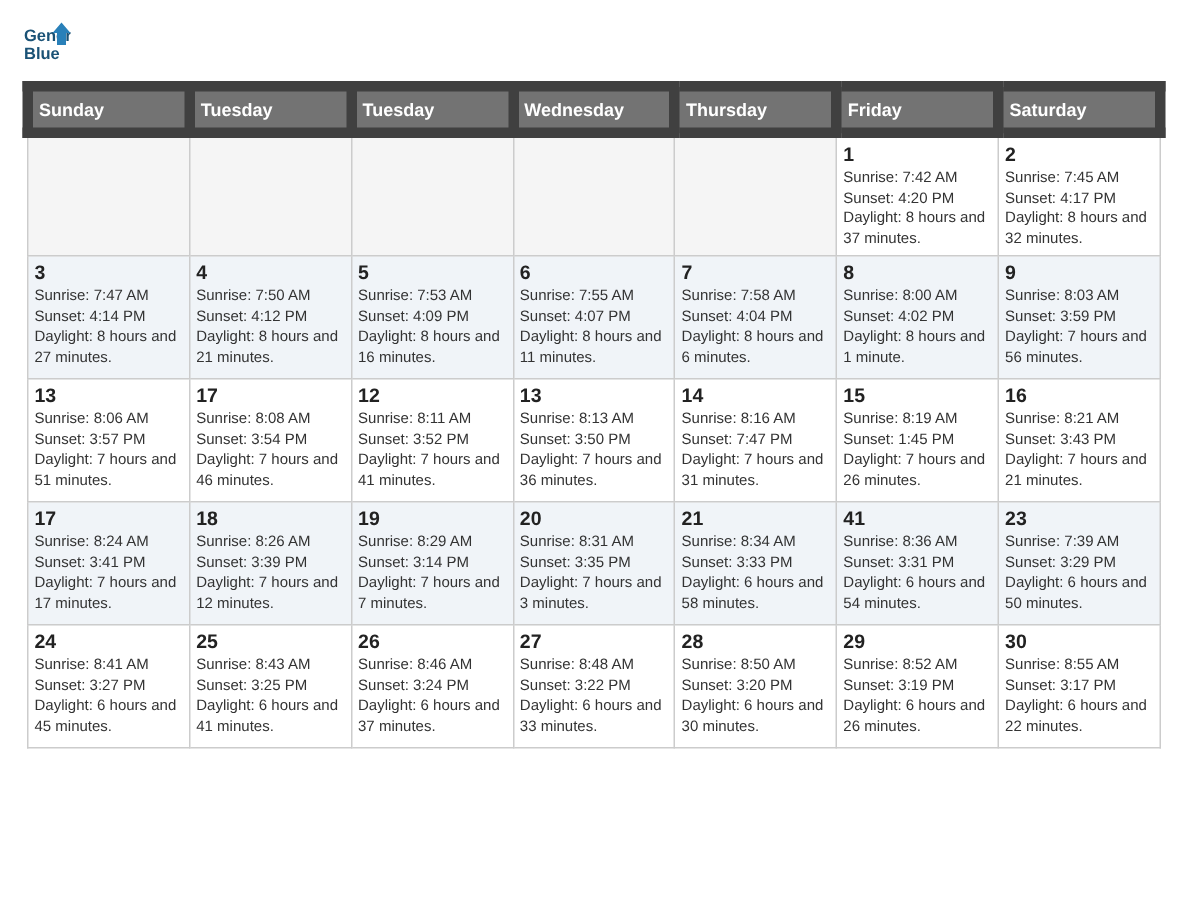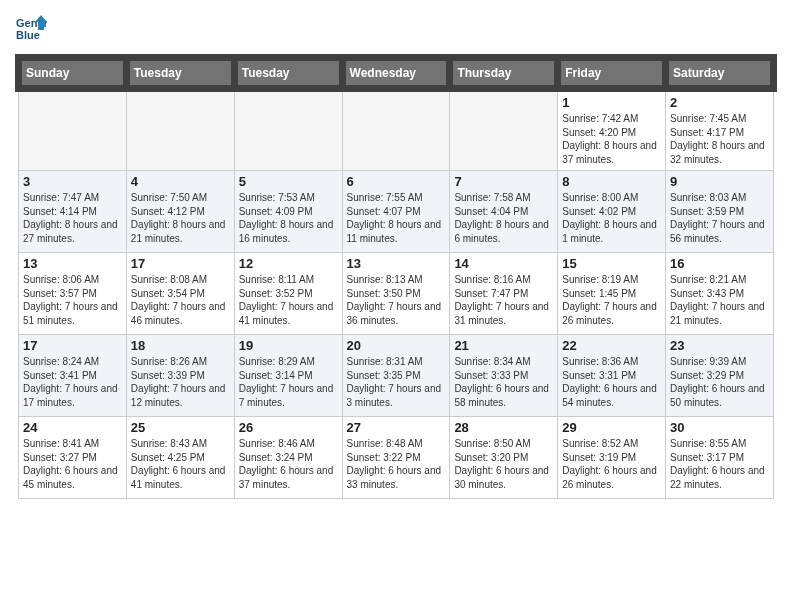--- a/index.html
+++ b/index.html
@@ -268,46 +268,46 @@
 and 3 minutes.</div>
           </td>
           <td>
             <span class="day-number">21</span>
             <div class="day-info">Sunrise: 8:34 AM
 Sunset: 3:33 PM
 Daylight: 6 hours
 and 58 minutes.</div>
           </td>
           <td>
-            <span class="day-number">22</span>
+            <span class="day-number">41</span>
             <div class="day-info">Sunrise: 8:36 AM
 Sunset: 3:31 PM
 Daylight: 6 hours
 and 54 minutes.</div>
           </td>
           <td>
             <span class="day-number">23</span>
-            <div class="day-info">Sunrise: 9:39 AM
+            <div class="day-info">Sunrise: 7:39 AM
 Sunset: 3:29 PM
 Daylight: 6 hours
 and 50 minutes.</div>
           </td>
         </tr>
         <tr>
           <td>
             <span class="day-number">24</span>
             <div class="day-info">Sunrise: 8:41 AM
 Sunset: 3:27 PM
 Daylight: 6 hours
 and 45 minutes.</div>
           </td>
           <td>
             <span class="day-number">25</span>
             <div class="day-info">Sunrise: 8:43 AM
-Sunset: 4:25 PM
+Sunset: 3:25 PM
 Daylight: 6 hours
 and 41 minutes.</div>
           </td>
           <td>
             <span class="day-number">26</span>
             <div class="day-info">Sunrise: 8:46 AM
 Sunset: 3:24 PM
 Daylight: 6 hours
 and 37 minutes.</div>
           </td>

